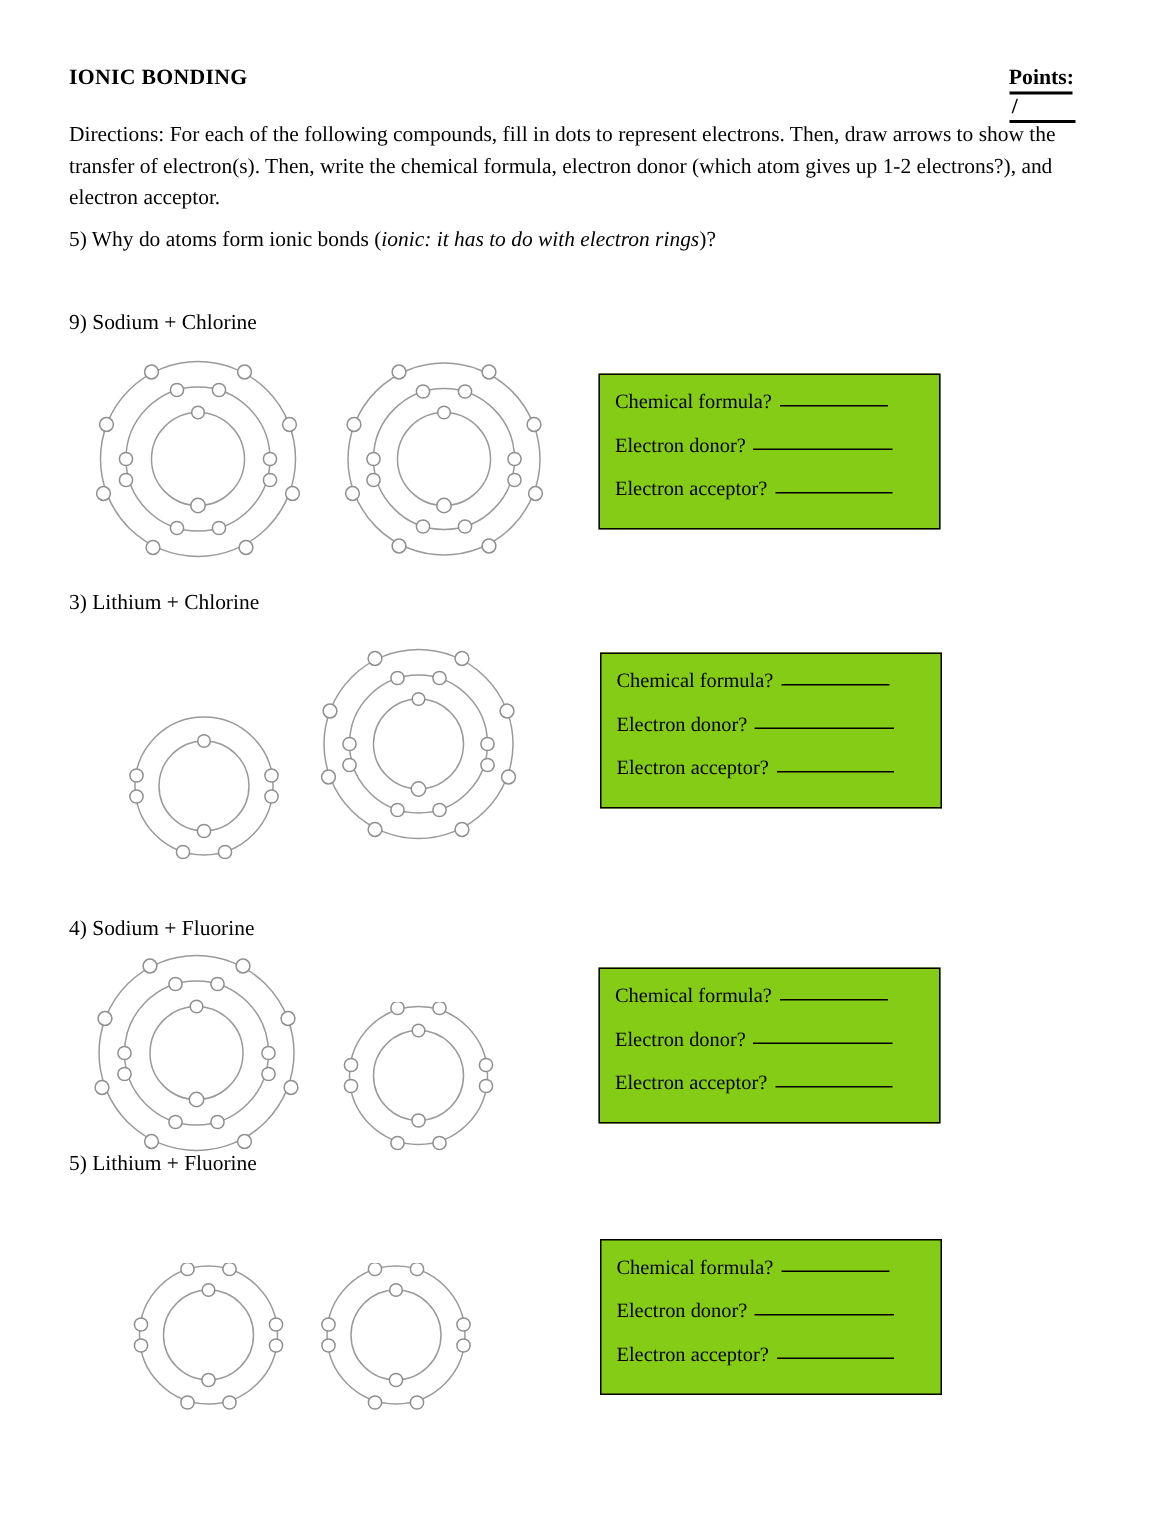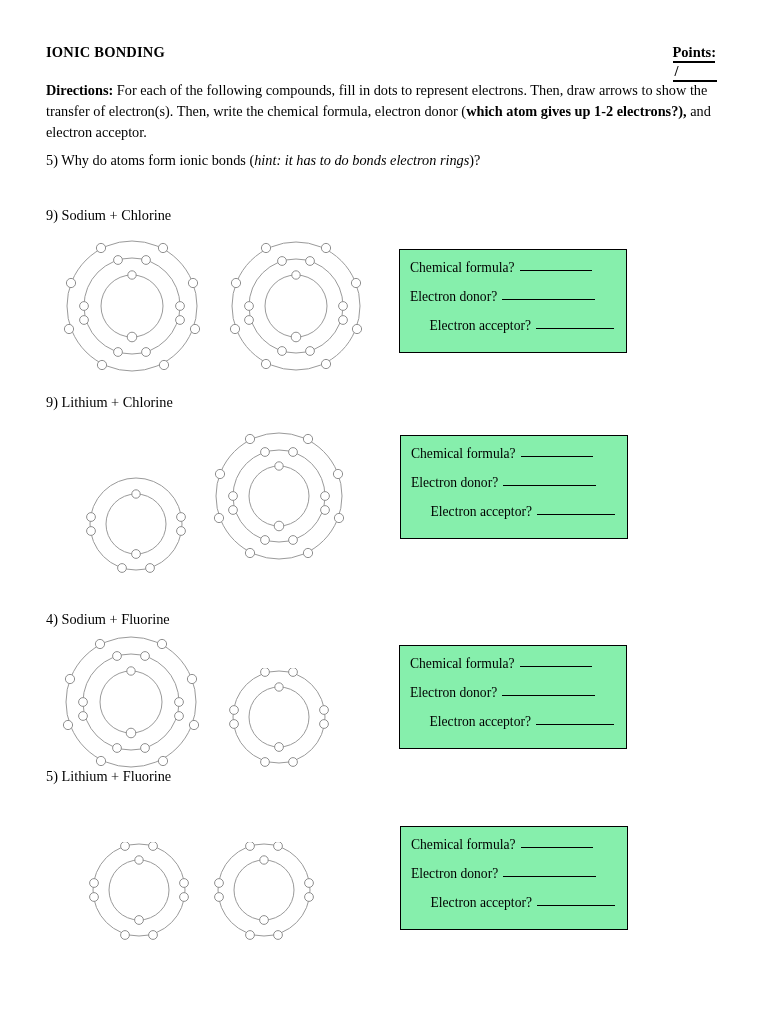--- a/index.html
+++ b/index.html
@@ -54,21 +54,21 @@
 
   
   .directions {
     position: absolute;
     left: 46px; top: 80px;
     width: 680px;
     font-size: 14.3px;
     line-height: 1.46;
     text-align: left;
   }
-  .directions b { font-weight: bold; }
+  .directions b { font-weight: normal; }
 
   
   .q1 {
     position: absolute;
     left: 46px; top: 152px;
     font-size: 14.3px;
   }
   .q1 i { font-style: italic; }
 
   
@@ -84,36 +84,36 @@
 
   .atom {
     position: absolute;
   }
   .atom svg { display: block; }
 
   
   .answer-box {
     position: absolute;
     border: 1.4px solid #000;
-    background: #86efac;
+    background: #84cc16;
     padding: 10px 12px 10px 10px;
   }
   #box-q2 { left: 399px; top: 249px;  width: 228px; height: 104px; }
   #box-q3 { left: 400px; top: 435px;  width: 228px; height: 104px; }
   #box-q4 { left: 399px; top: 645px;  width: 228px; height: 104px; }
   #box-q5 { left: 400px; top: 826px;  width: 228px; height: 104px; }
 
   .answer-line {
     display: flex;
     align-items: baseline;
     font-size: 13.6px;
     margin-bottom: 13px;
     white-space: nowrap;
   }
-  .answer-line:last-child { margin-bottom: 0; justify-content: flex-end; }
+  .answer-line:last-child { margin-bottom: 0; }
   .answer-line .blank {
     display: inline-block;
     border-bottom: 1.3px solid #000;
     height: 0;
     margin-left: 5px;
     position: relative;
     top: -1px;
   }
   .blank-formula  { width: 72px; }
   .blank-donor    { width: 93px; }
@@ -132,21 +132,21 @@
       <span class="points-slash">/</span>
       <span class="points-blank-b"></span>
     </div>
   </div>
 
   <div class="directions">
     <b>Directions:</b><span> For each of the following compounds, fill in dots to represent electrons. Then, draw arrows to show the transfer of electron(s). Then, write the chemical formula, electron donor (</span><b>which atom gives up 1-2 electrons?),</b><span> and electron acceptor.</span>
   </div>
 
   <div class="q1">
-    <span>5) Why do atoms form ionic bonds (</span><i>hint: it has to do bonds electron rings</i><span>)?</span>
+    <span>5) Why do atoms form ionic bonds (</span><i>ionic: it has to do with electron rings</i><span>)?</span>
   </div>
 
   <div class="problem-heading" id="q2-heading">9) Sodium + Chlorine</div>
 
   <div class="atom" style="left:58px; top:237px;">
     <svg width="150" height="138" viewBox="0 0 150 138" aria-hidden="true">
       <g fill="none" stroke="#9a9a9a" stroke-width="1">
         <circle cx="74" cy="69" r="65"></circle>
         <circle cx="74" cy="69" r="48"></circle>
         <circle cx="74" cy="69" r="31"></circle>
@@ -212,21 +212,21 @@
     <div class="answer-line">
       <span>Electron donor?</span>
       <span class="blank blank-donor"></span>
     </div>
     <div class="answer-line">
       <span>Electron acceptor?</span>
       <span class="blank blank-acceptor"></span>
     </div>
   </div>
 
-  <div class="problem-heading" id="q3-heading">9) Lithium + Chlorine</div>
+  <div class="problem-heading" id="q3-heading">3) Lithium + Chlorine</div>
 
   <div class="atom" style="left:85px; top:477px;">
     <svg width="104" height="96" viewBox="0 0 104 96" aria-hidden="true">
       <g fill="none" stroke="#9a9a9a" stroke-width="1">
         <circle cx="51" cy="47" r="46"></circle>
         <circle cx="51" cy="47" r="30"></circle>
       </g>
       <g fill="#ffffff" stroke="#8f8f8f" stroke-width="1">
         <circle cx="51" cy="17" r="4.2"></circle>
           <circle cx="51" cy="77" r="4.4"></circle>

